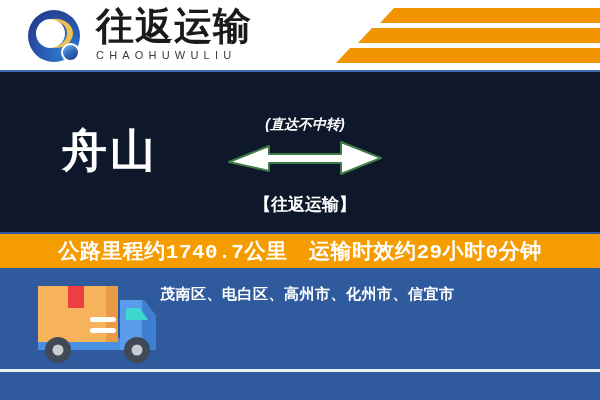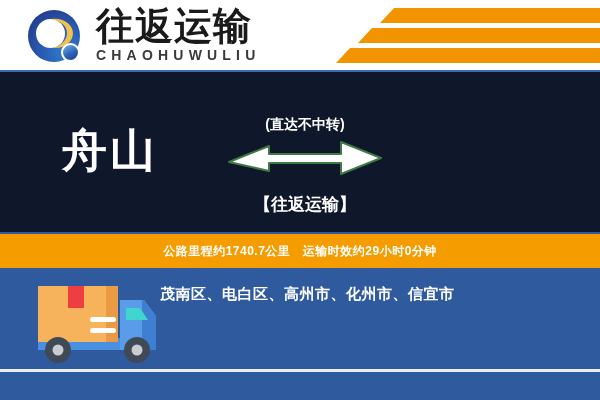--- a/index.html
+++ b/index.html
@@ -68,22 +68,22 @@
     font-family: "Liberation Serif", "DejaVu Serif", serif;
     font-size: 38px;
     font-weight: 700;
     color: #1a1a1a;
     letter-spacing: 1px;
     line-height: 40px;
     white-space: nowrap;
   }
   .brand-en {
     font-family: "Liberation Sans", sans-serif;
-    font-size: 14px;
-    font-weight: 700;
+    font-size: 11px;
+    font-weight: 400;
     color: #3a3a3a;
     letter-spacing: 5.2px;
     line-height: 14px;
     margin-top: 2px;
     white-space: nowrap;
   }
   .stripes {
     position: absolute;
     right: 0; top: 0;
     width: 270px; height: 70px;
@@ -126,20 +126,21 @@
     width: 160px; height: 105px;
     text-align: center;
   }
   .route-note-top {
     font-family: "Liberation Sans", sans-serif;
     font-size: 14px;
     font-weight: 700;
     color: #ffffff;
     line-height: 20px;
     white-space: nowrap;
+    font-style: italic;
   }
   .route-arrow {
     margin-top: 3px;
     height: 38px;
   }
   .route-note-bottom {
     font-family: "Liberation Sans", sans-serif;
     font-size: 17px;
     font-weight: 700;
     color: #ffffff;
@@ -155,22 +156,22 @@
     width: 600px; height: 38px;
     background: #f59c00;
     border-top: 2px solid #2f5a9e;
     border-bottom: 2px solid #2f5a9e;
     box-sizing: border-box;
     display: flex;
     align-items: center;
     justify-content: center;
   }
   .orange-text {
-    font-family: Liberation Sans, sans-serif;
-    font-size: 12px;
+    font-family: Liberation Mono, monospace;
+    font-size: 21px;
     font-weight: 700;
     color: #ffffff;
     letter-spacing: 0.5px;
     white-space: nowrap;
   }
 
   
   .bottom-blue {
     position: absolute;
     left: 0; top: 270px;

